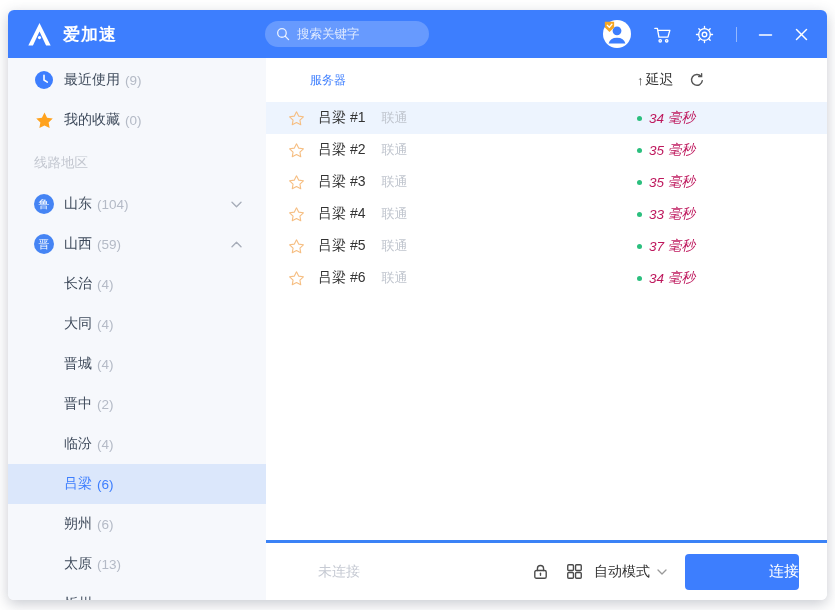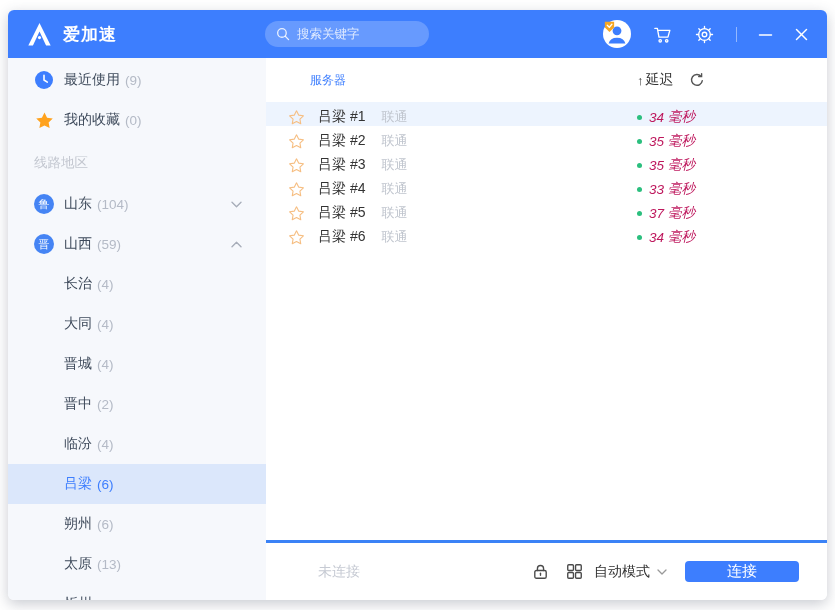--- a/index.html
+++ b/index.html
@@ -51,39 +51,39 @@
   .banner-close { margin-left:auto; cursor:pointer; display:flex; }
 
   
   .table-head { height:44px; flex:0 0 44px; display:flex; align-items:center; padding-left:44px; }
   .col-server { color:#3D7EFE; font-size:12px; }
   .head-right { width:190px; margin-left:auto; display:flex; align-items:center; }
   .sort-lat { color:#333; font-size:14px; display:flex; align-items:center; }
   .sort-arrow { font-size:13px; margin-right:2px; color:#333; }
   .refresh { margin-left:15px; display:flex; cursor:pointer; }
   .rows { flex:1; min-height:0; }
-  .srow { height:24px; display:flex; align-items:flex-end; padding-left:22px; cursor:pointer; }
+  .srow { height:32px; display:flex; align-items:center; padding-left:22px; cursor:pointer; }
   .srow.selected { background:#EDF4FE; }
   .srow .star { margin-right:13px; display:flex; }
   .srv-name { color:#333; font-size:14px; }
   .srv-carrier { color:#BFC4CD; font-size:13px; margin-left:16px; }
   .lat { width:190px; margin-left:auto; display:flex; align-items:center; color:#be185d; font-size:13.5px;font-style:italic; }
   .lat-dot { width:5px; height:5px; border-radius:50%; background:#2BBF7E; margin-right:7px; }
   .lat-unit { margin-left:4px; }
 
   
   .statusbar { height:60px; flex:0 0 60px; border-top:3px solid #3b82f6; display:flex; align-items:center;
                padding:0 28px 0 52px; }
   .conn-status { color:#C6CAD3; font-size:14px; }
   .sb-right { margin-left:auto; display:flex; align-items:center; }
   .sb-icon { display:flex; cursor:pointer; margin-left:15px; }
   .mode { margin-left:10px; color:#333; font-size:14px; cursor:pointer; display:flex; align-items:center; }
   .mode .chev-sm { margin-left:7px; display:flex; }
-  .connect-btn { margin-left:18px; width:114px; height:21px; border:none; border-radius:4px; background:#3D7EFE;
-                 color:#fff; font-size:15px; cursor:pointer; font-family:inherit; }
+  .connect-btn { margin-left:18px; width:114px; height:36px; border:none; border-radius:4px; background:#3D7EFE;
+                 color:#fff; font-size:15px; cursor:pointer; font-family:inherit;text-align:right; }
 </style>
 </head>
 <body>
 
 <div class="window">
 
   <div class="topbar">
     <div class="logo-wrap">
       <svg class="logo-svg" viewBox="0 0 28 28">
         <path d="M14 2.2 L25.6 25.4 h-4.8 L14 11 7.2 25.4 H2.4 Z" fill="#fff"></path>

